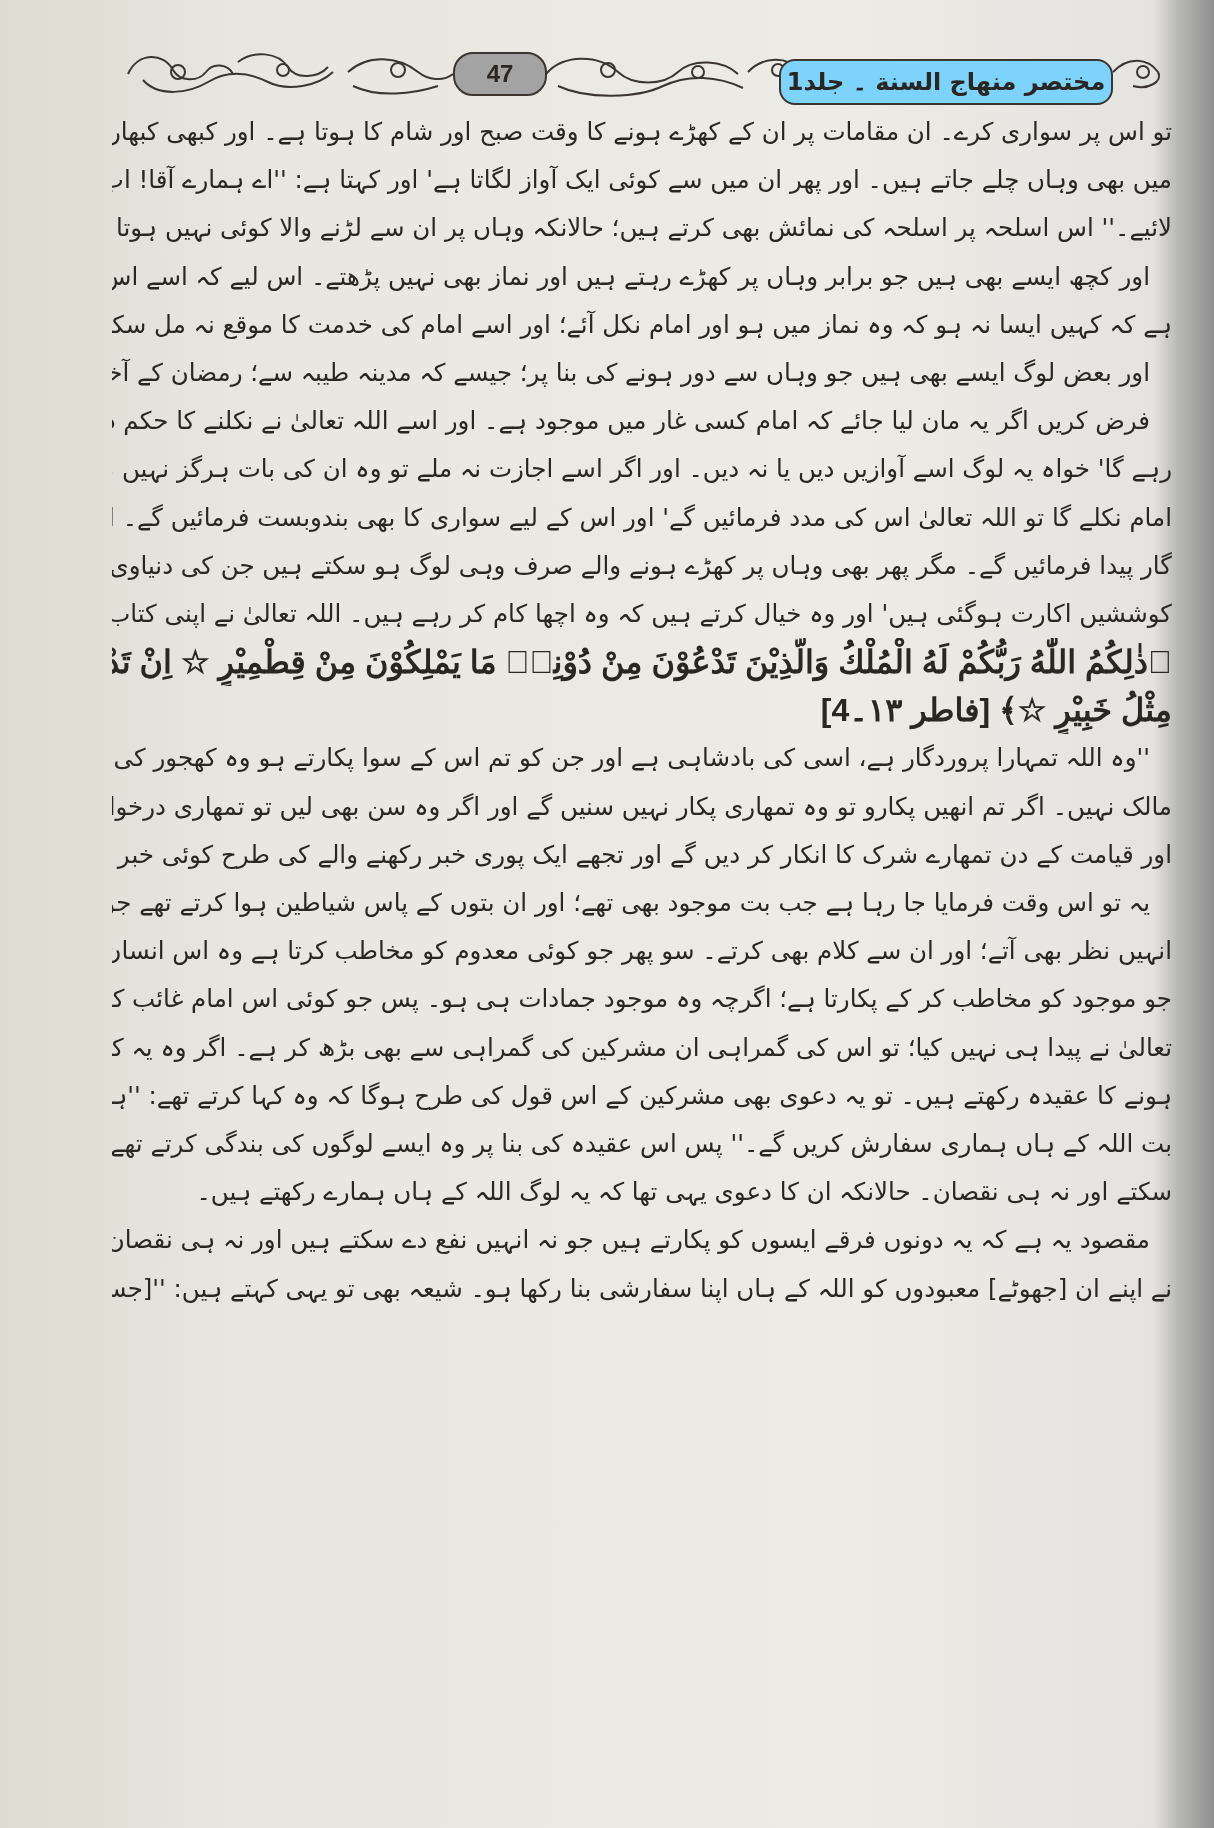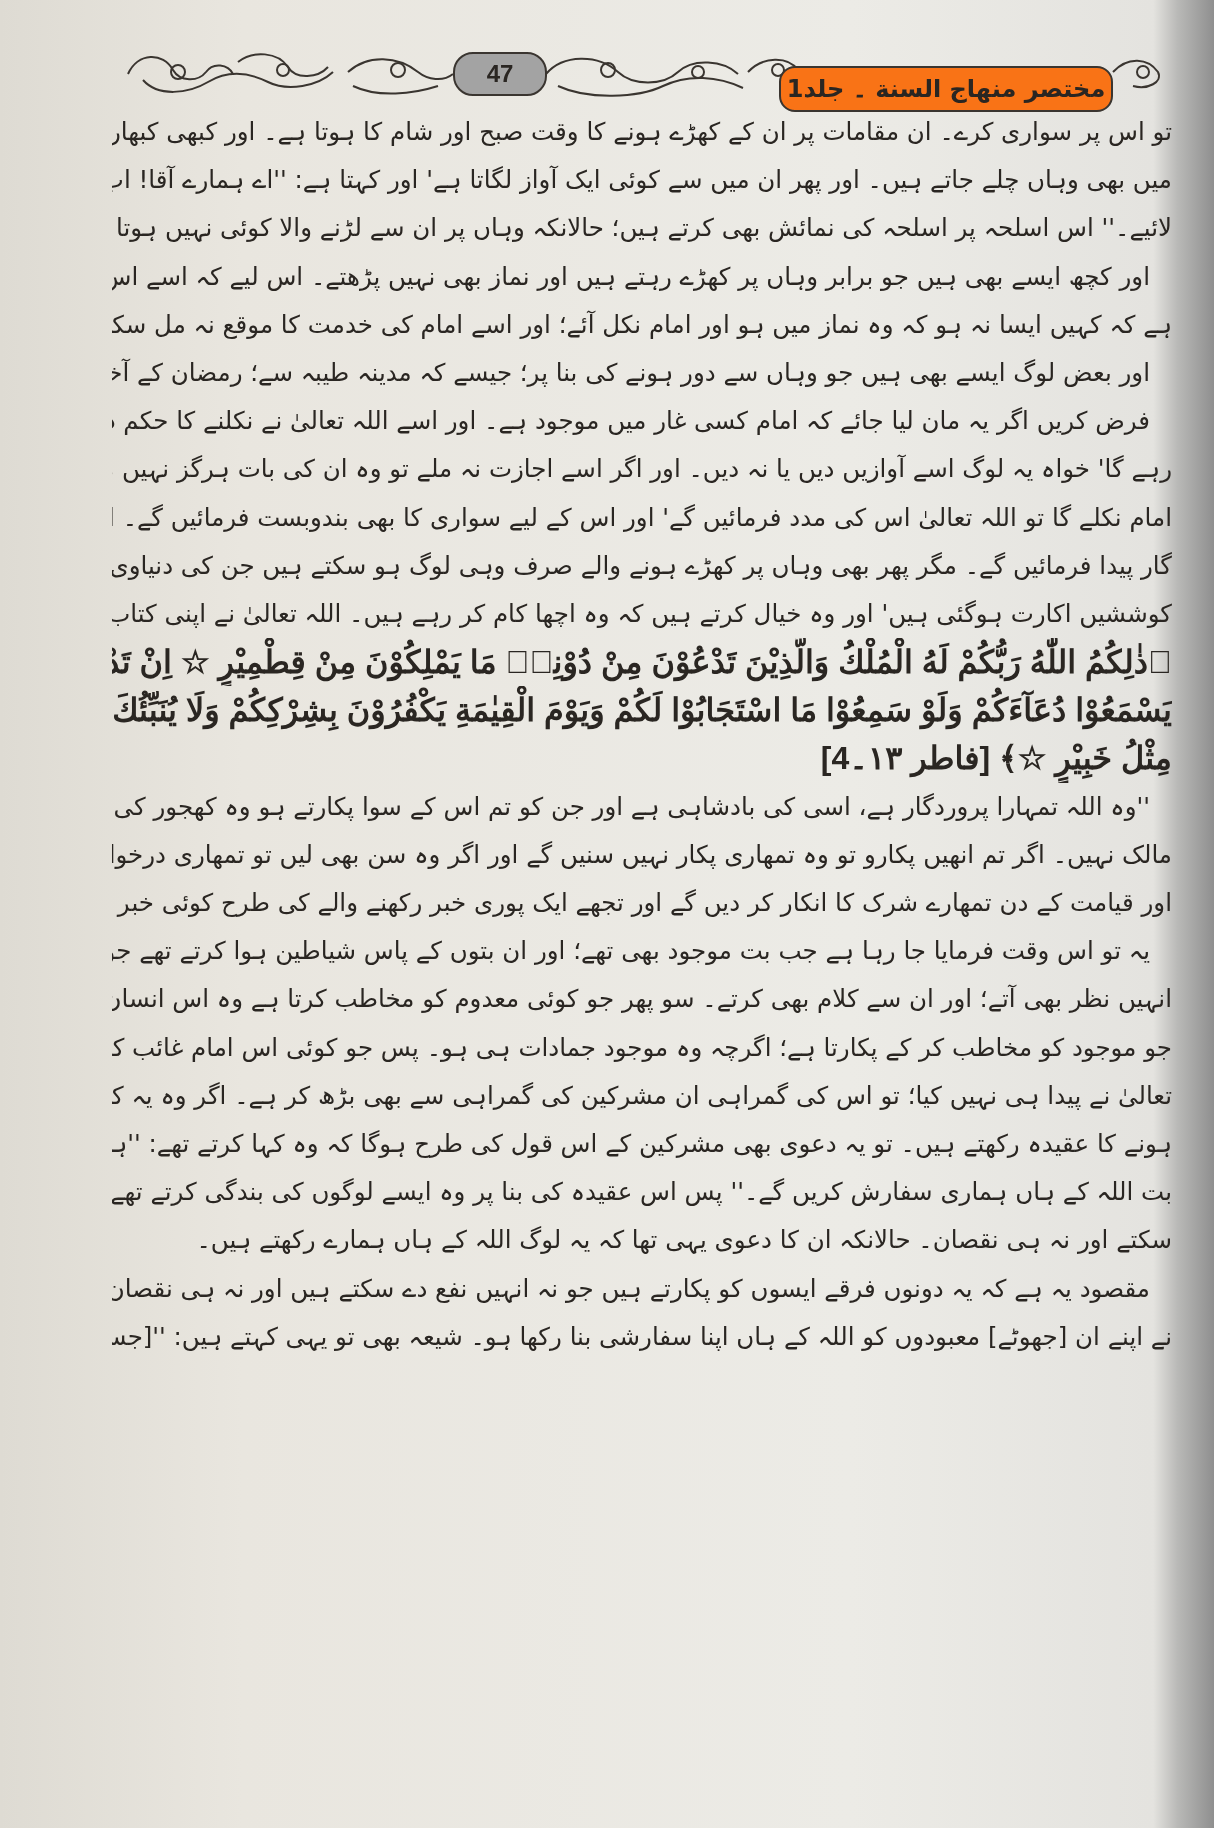--- a/index.html
+++ b/index.html
@@ -14,22 +14,22 @@
     position: absolute; left: 118px; top: 42px; width: 1050px; height: 60px;
   }
   .header svg { position: absolute; left: 0; top: 0; }
   .page-number {
     position: absolute; left: 335px; top: 10px; width: 90px; height: 40px;
     border: 2px solid #3a3530; border-radius: 20px; background: #a3a3a3;
     display: flex; align-items: center; justify-content: center;
     font-size: 24px; font-weight: bold; font-family: "Liberation Sans", sans-serif;
   }
   .running-title {
-    position: absolute; right: 55px; top: 24px; width: 330px; height: 42px;
-    border: 2px solid #3a3530; border-radius: 16px; background: #f97316;
+    position: absolute; right: 55px; top: 17px; width: 330px; height: 42px;
+    border: 2px solid #3a3530; border-radius: 16px; background: #7dd3fc;
     display: flex; align-items: center; justify-content: center;
     font-size: 24px; font-weight: bold; direction: rtl;
   }
   .body-text {
     position: absolute; left: 112px; top: 108px; width: 1060px;
     direction: rtl; text-align: justify; text-align-last: right;
     font-size: 24.5px; line-height: 48.2px;
     font-family: "DejaVu Sans", sans-serif;
   }
   .line { display: block; white-space: nowrap; overflow: hidden; height: 48.2px; text-align: right; }
@@ -70,21 +70,20 @@
   <span class="line">لائیے۔'' اس اسلحہ پر اسلحہ کی نمائش بھی کرتے ہیں؛ حالانکہ وہاں پر ان سے لڑنے والا کوئی نہیں ہوتا۔</span>
   <span class="line indent">اور کچھ ایسے بھی ہیں جو برابر وہاں پر کھڑے رہتے ہیں اور نماز بھی نہیں پڑھتے۔ اس لیے کہ اسے اس بات کا خوف ہوتا</span>
   <span class="line">ہے کہ کہیں ایسا نہ ہو کہ وہ نماز میں ہو اور امام نکل آئے؛ اور اسے امام کی خدمت کا موقع نہ مل سکے۔</span>
   <span class="line indent">اور بعض لوگ ایسے بھی ہیں جو وہاں سے دور ہونے کی بنا پر؛ جیسے کہ مدینہ طیبہ سے؛ رمضان کے آخری عشرہ میں سامراء</span>
   <span class="line indent">فرض کریں اگر یہ مان لیا جائے کہ امام کسی غار میں موجود ہے۔ اور اسے اللہ تعالیٰ نے نکلنے کا حکم دیدیا تو وہ نکل کر ہی</span>
   <span class="line">رہے گا' خواہ یہ لوگ اسے آوازیں دیں یا نہ دیں۔ اور اگر اسے اجازت نہ ملے تو وہ ان کی بات ہرگز نہیں مانے گا۔ اور جب</span>
   <span class="line">امام نکلے گا تو اللہ تعالیٰ اس کی مدد فرمائیں گے' اور اس کے لیے سواری کا بھی بندوبست فرمائیں گے۔ اور اس کے معاون و مدد</span>
   <span class="line">گار پیدا فرمائیں گے۔ مگر پھر بھی وہاں پر کھڑے ہونے والے صرف وہی لوگ ہو سکتے ہیں جن کی دنیاوی زندگی کی تمام</span>
   <span class="line">کوششیں اکارت ہوگئی ہیں' اور وہ خیال کرتے ہیں کہ وہ اچھا کام کر رہے ہیں۔ اللہ تعالیٰ نے اپنی کتاب میں ان لوگوں کو</span>
   <span class="line ayah">﴿ذٰلِكُمُ اللّٰهُ رَبُّكُمْ لَهُ الْمُلْكُ وَالَّذِيْنَ تَدْعُوْنَ مِنْ دُوْنِهٖ مَا يَمْلِكُوْنَ مِنْ قِطْمِيْرٍ ☆ اِنْ تَدْعُوْهُمْ لَا</span>
-  <span class="line ayah">يَسْمَعُوْا دُعَآءَكُمْ وَلَوْ سَمِعُوْا مَا اسْتَجَابُوْا لَكُمْ وَيَوْمَ الْقِيٰمَةِ يَكْفُرُوْنَ بِشِرْكِكُمْ وَلَا يُنَبِّئُكَ</span>
   <span class="line ayah">مِثْلُ خَبِيْرٍ ☆﴾ [فاطر ۱۳۔4]</span>
   <span class="line indent">''وہ اللہ تمہارا پروردگار ہے، اسی کی بادشاہی ہے اور جن کو تم اس کے سوا پکارتے ہو وہ کھجور کی گٹھلی کے ایک چھلکے کے</span>
   <span class="line">مالک نہیں۔ اگر تم انھیں پکارو تو وہ تمھاری پکار نہیں سنیں گے اور اگر وہ سن بھی لیں تو تمھاری درخواست قبول نہیں کریں گے</span>
   <span class="line">اور قیامت کے دن تمھارے شرک کا انکار کر دیں گے اور تجھے ایک پوری خبر رکھنے والے کی طرح کوئی خبر نہیں دے گا۔''</span>
   <span class="line indent">یہ تو اس وقت فرمایا جا رہا ہے جب بت موجود بھی تھے؛ اور ان بتوں کے پاس شیاطین ہوا کرتے تھے جو کہ کبھی کبھار</span>
   <span class="line">انہیں نظر بھی آتے؛ اور ان سے کلام بھی کرتے۔ سو پھر جو کوئی معدوم کو مخاطب کرتا ہے وہ اس انسان سے زیادہ برے حال میں</span>
   <span class="line">جو موجود کو مخاطب کر کے پکارتا ہے؛ اگرچہ وہ موجود جمادات ہی ہو۔ پس جو کوئی اس امام غائب کو پکارتا ہو جس کو ابھی تک اللہ</span>
   <span class="line">تعالیٰ نے پیدا ہی نہیں کیا؛ تو اس کی گمراہی ان مشرکین کی گمراہی سے بھی بڑھ کر ہے۔ اگر وہ یہ کہیں کہ ہم اس امام کے موجود</span>
   <span class="line">ہونے کا عقیدہ رکھتے ہیں۔ تو یہ دعوی بھی مشرکین کے اس قول کی طرح ہوگا کہ وہ کہا کرتے تھے: ''ہم یہ عقیدہ رکھتے ہیں کہ یہ</span>
   <span class="line">بت اللہ کے ہاں ہماری سفارش کریں گے۔'' پس اس عقیدہ کی بنا پر وہ ایسے لوگوں کی بندگی کرتے تھے جو ان کو کوئی نفع دے</span>

